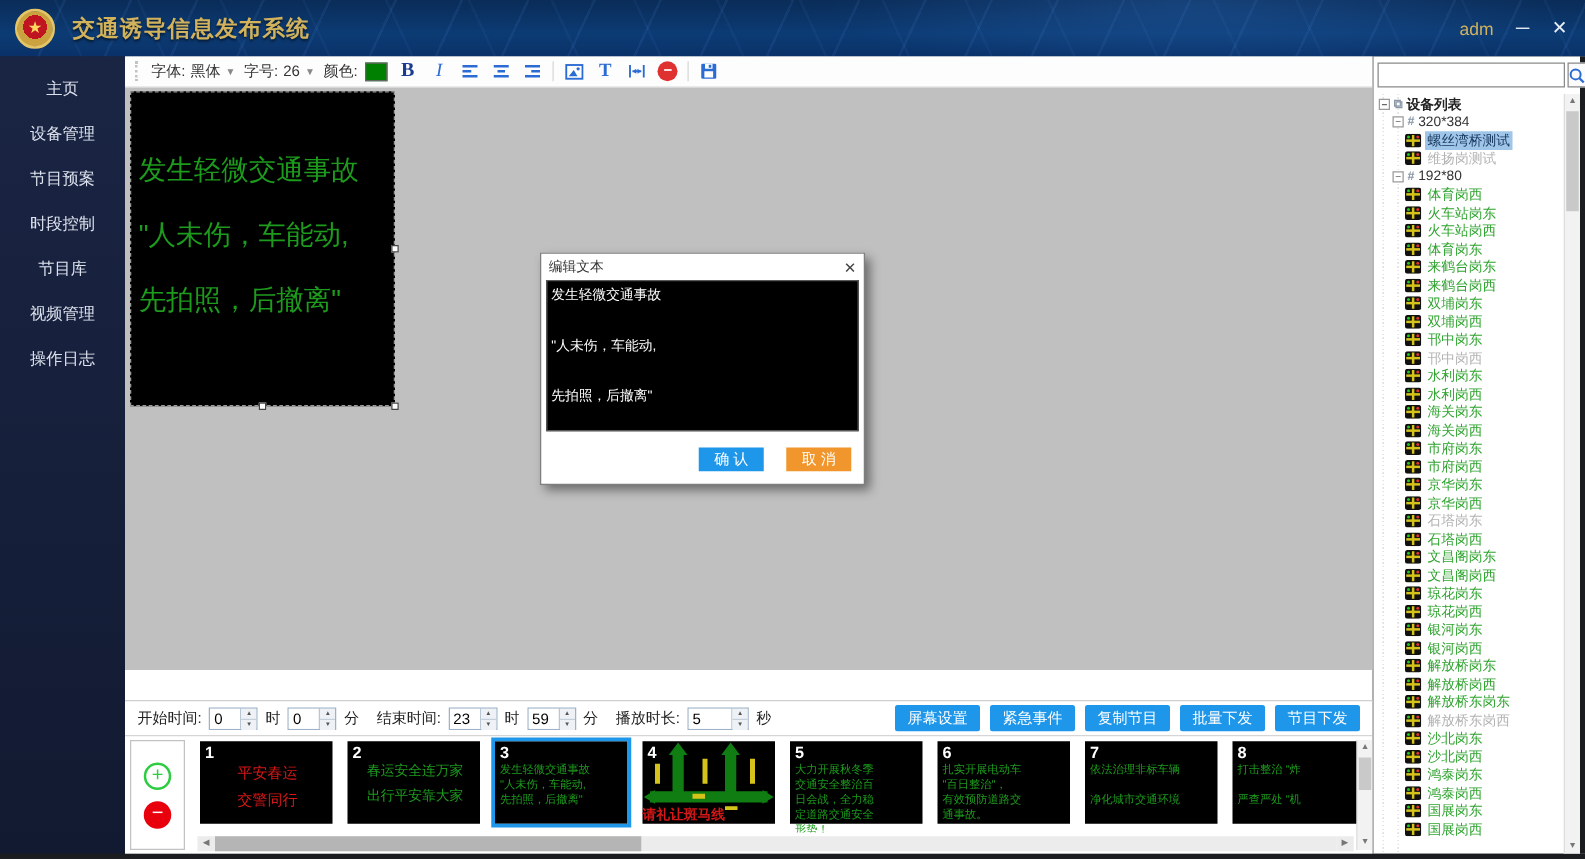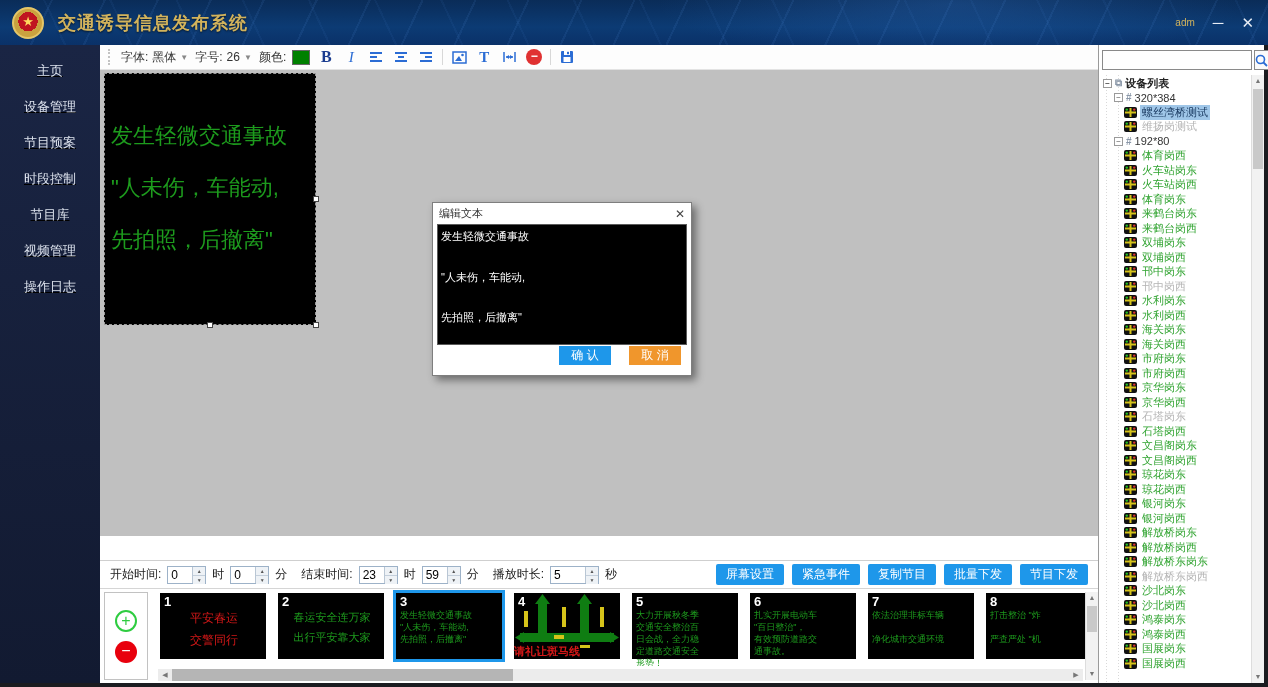--- a/index.html
+++ b/index.html
@@ -15,29 +15,29 @@
       repeating-linear-gradient(65deg, transparent 0 58px, rgba(70,130,210,.08) 58px 60px),
       linear-gradient(180deg,#0a2c58 0%, #0c3b74 60%, #0a3168 100%); }
   .badge { width:32px; height:32px; border-radius:50%; margin:0 14px 0 12px;
     background:radial-gradient(circle at 50% 45%, #c01420 0 46%, #caa23f 46% 100%);
     border:2px solid #e4c668; position:relative; flex:0 0 32px; }
   .badge .star { position:absolute; left:50%; top:50%; transform:translate(-50%,-58%);
     color:#ffd95e; font-size:13px; }
   .hdr-title { color:var(--gold); font-size:18px; font-weight:bold; letter-spacing:1px;
     text-shadow:0 1px 2px rgba(0,0,0,.6); }
   .hdr-right { margin-left:auto; display:flex; align-items:center; gap:18px; padding-right:14px; }
-  .hdr-user { color:var(--gold); font-size:10px; }
+  .hdr-user { color:var(--gold); font-size:14px; }
   .winbtn { color:#e8eef6; font-size:15px; line-height:15px; cursor:default; }
 
   
   .frame { flex:1; display:flex; min-height:0; }
 
   
   .sidebar { width:100px; flex:0 0 100px; background:linear-gradient(180deg,#1a2544,#121a31);
-    padding-top:8px;text-decoration:underline; }
+    padding-top:8px; }
   .side-item { height:36px; display:flex; align-items:center; justify-content:center;
     color:#dde3ee; font-size:13px; cursor:pointer; }
   .side-item.active { background:var(--active_teal); color:#fff; }
 
   
   .main { width:998px; flex:0 0 998px; display:flex; flex-direction:column; background:#fff; min-height:0; }
 
   
   .toolbar { height:25px; flex:0 0 25px; display:flex; align-items:center; gap:7px;
     padding:0 8px; background:#fdfdfd; border-bottom:1px solid #e3e3e3; font-size:12px; color:#333; }
@@ -66,21 +66,21 @@
 
   
   .modal { position:absolute; left:332px; top:132px; width:260px; background:#fff;
     border:1px solid #7e7e7e; box-shadow:4px 4px 8px rgba(0,0,0,.45); }
   .modal-bar { height:21px; display:flex; align-items:center; padding:0 6px; }
   .modal-title { font-size:11px; color:#333; }
   .modal-close { margin-left:auto; font-size:12px; color:#444; cursor:pointer; }
   .modal-text { display:block; width:250px; height:121px; margin:0 auto; background:#000; color:#fff;
     border:1px solid #5a5a5a; font-size:11px; line-height:1.85; resize:none;
     font-family:"Liberation Sans", sans-serif; padding:1px 3px; }
-  .modal-btns { display:flex; justify-content:flex-end; gap:18px; padding:1px 10px 10px 0; }
+  .modal-btns { display:flex; justify-content:flex-end; gap:18px; padding:13px 10px 10px 0; }
   .mbtn { width:52px; height:19px; border:none; color:#fff; font-size:12px; cursor:pointer; }
   .mbtn.ok { background:var(--accent); }
   .mbtn.cancel { background:var(--cancel_orange); }
 
   
   .controls { height:28px; flex:0 0 28px; display:flex; align-items:center; gap:6px;
     padding:0 10px; border-top:1px solid #cfcfcf; background:#fff; font-size:12px; color:#222;margin-top:24px; }
   .spin { display:inline-flex; height:18px; border:1px solid #9db2c8; background:#fff; }
   .spin input { width:24px; border:none; font-size:12px; padding-left:3px; outline:none; }
   .spin.wide input { width:34px; }

